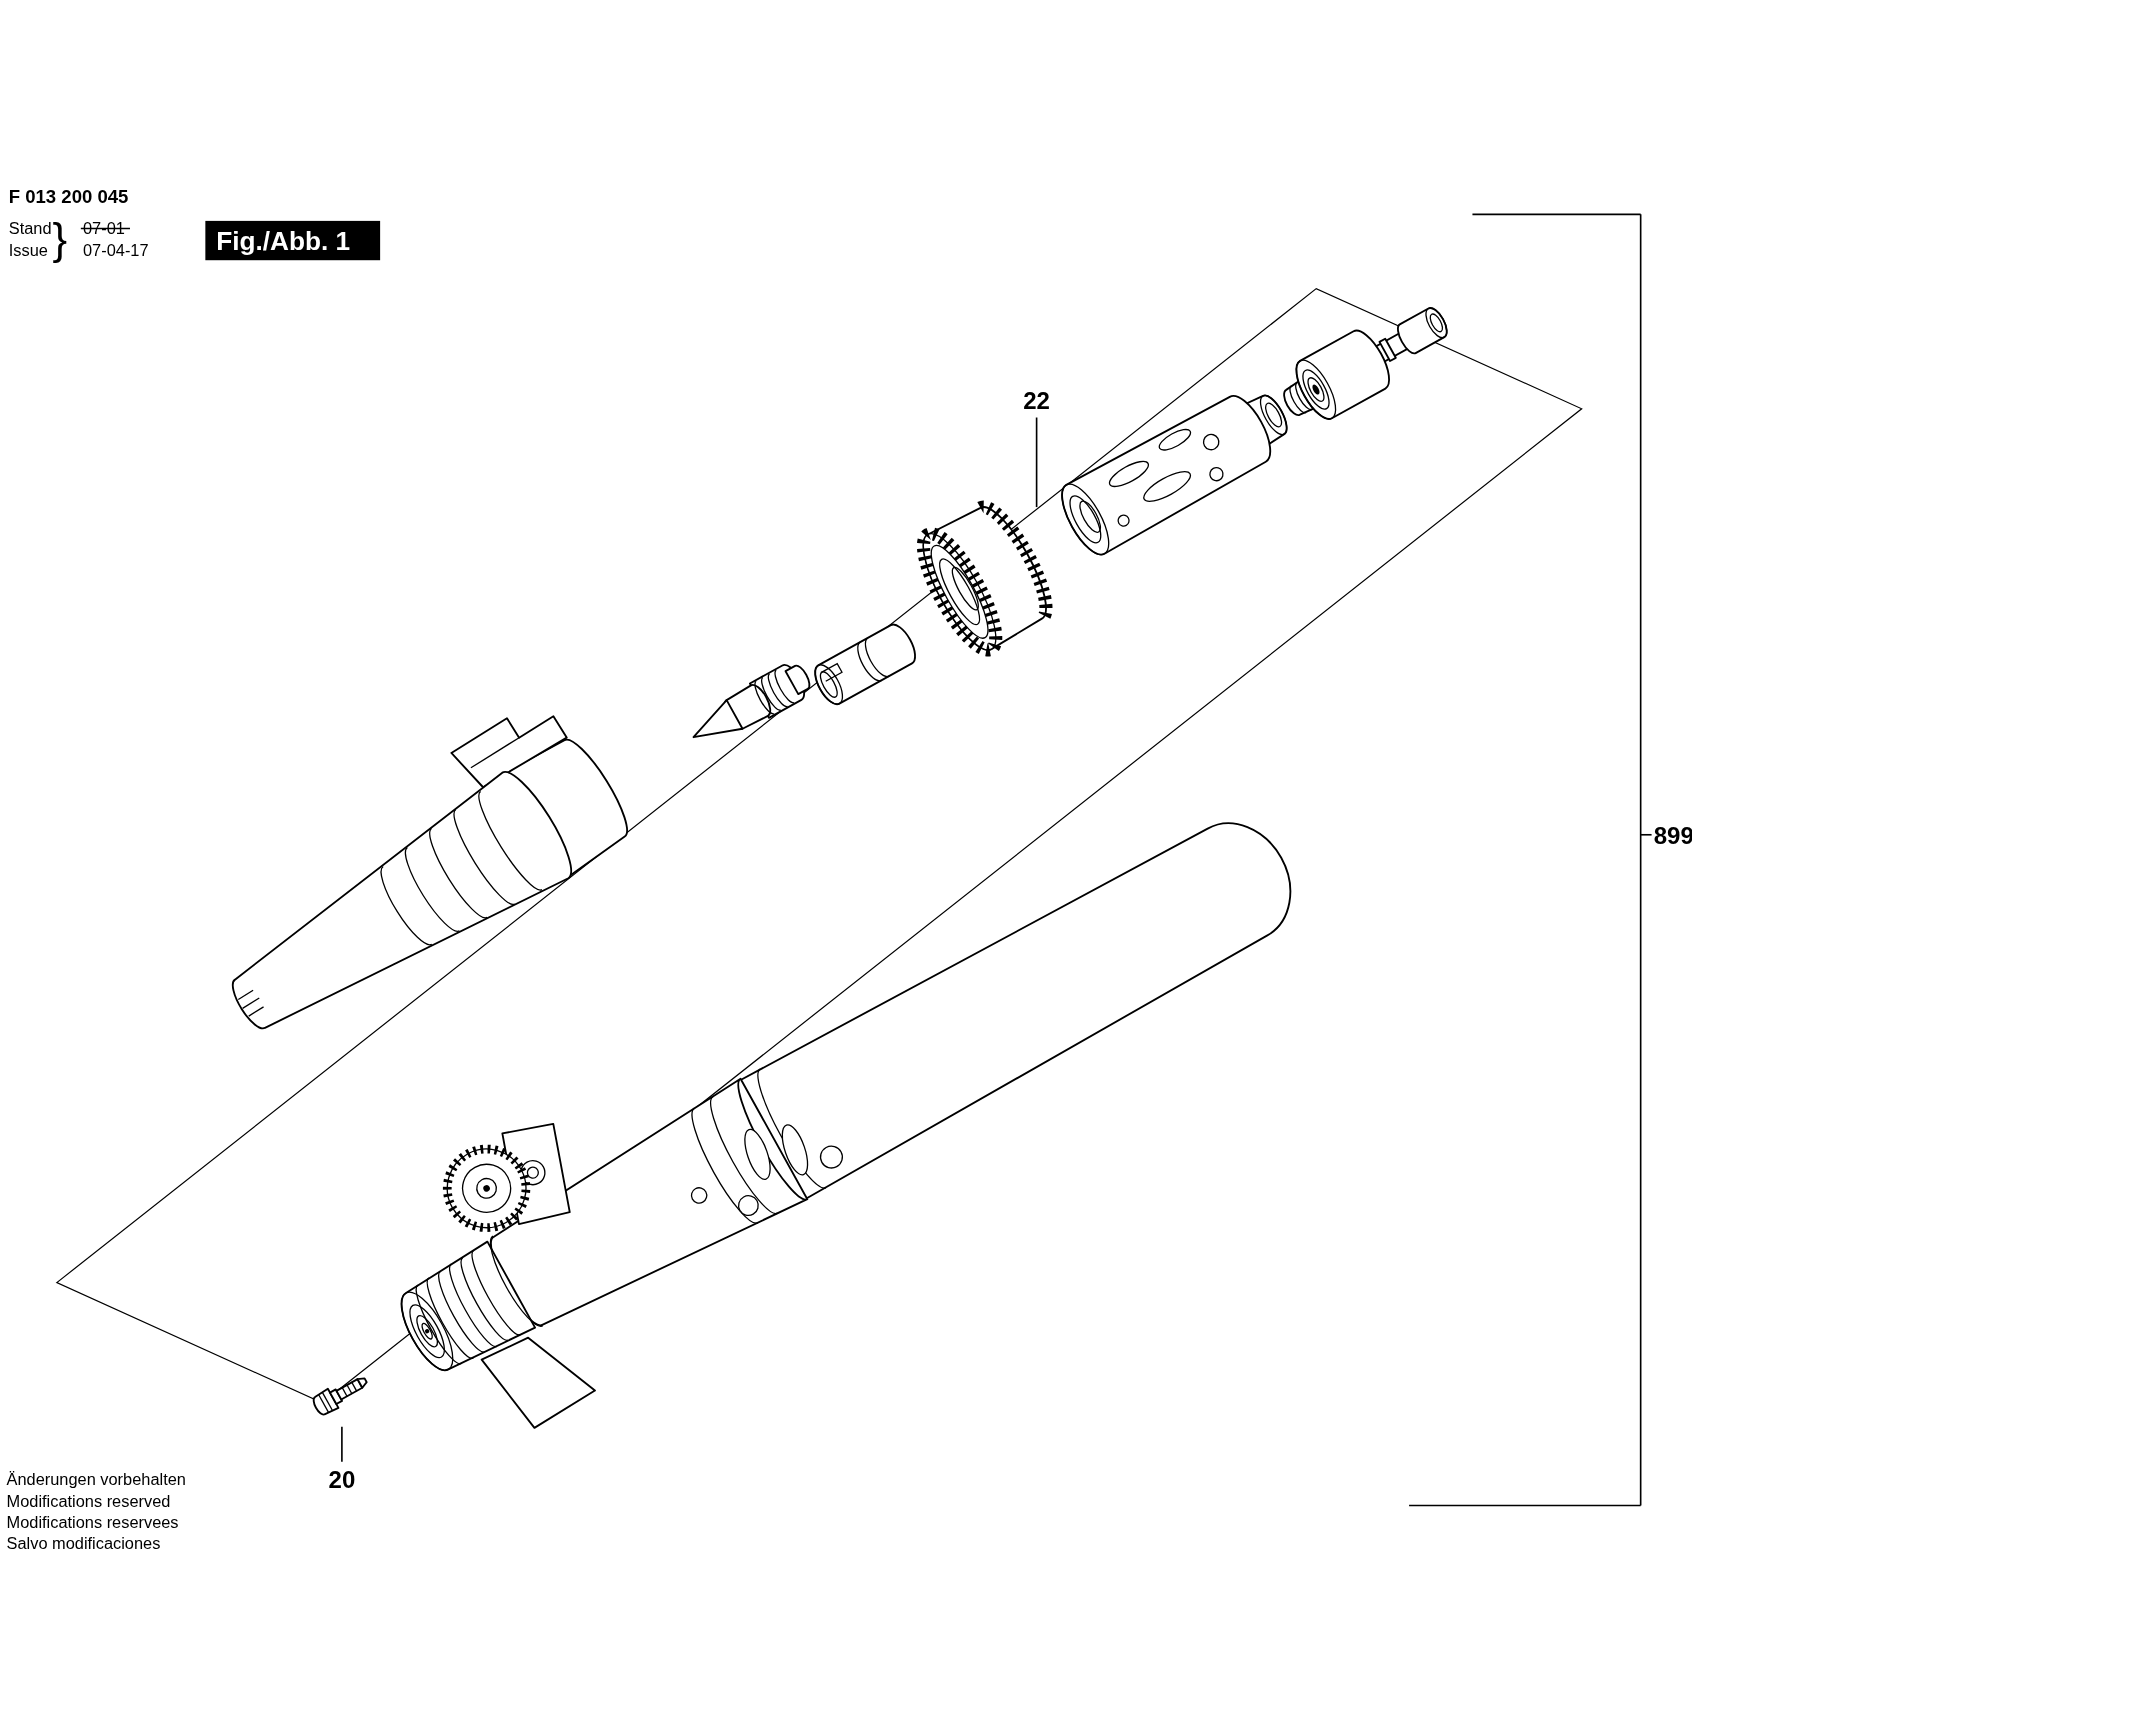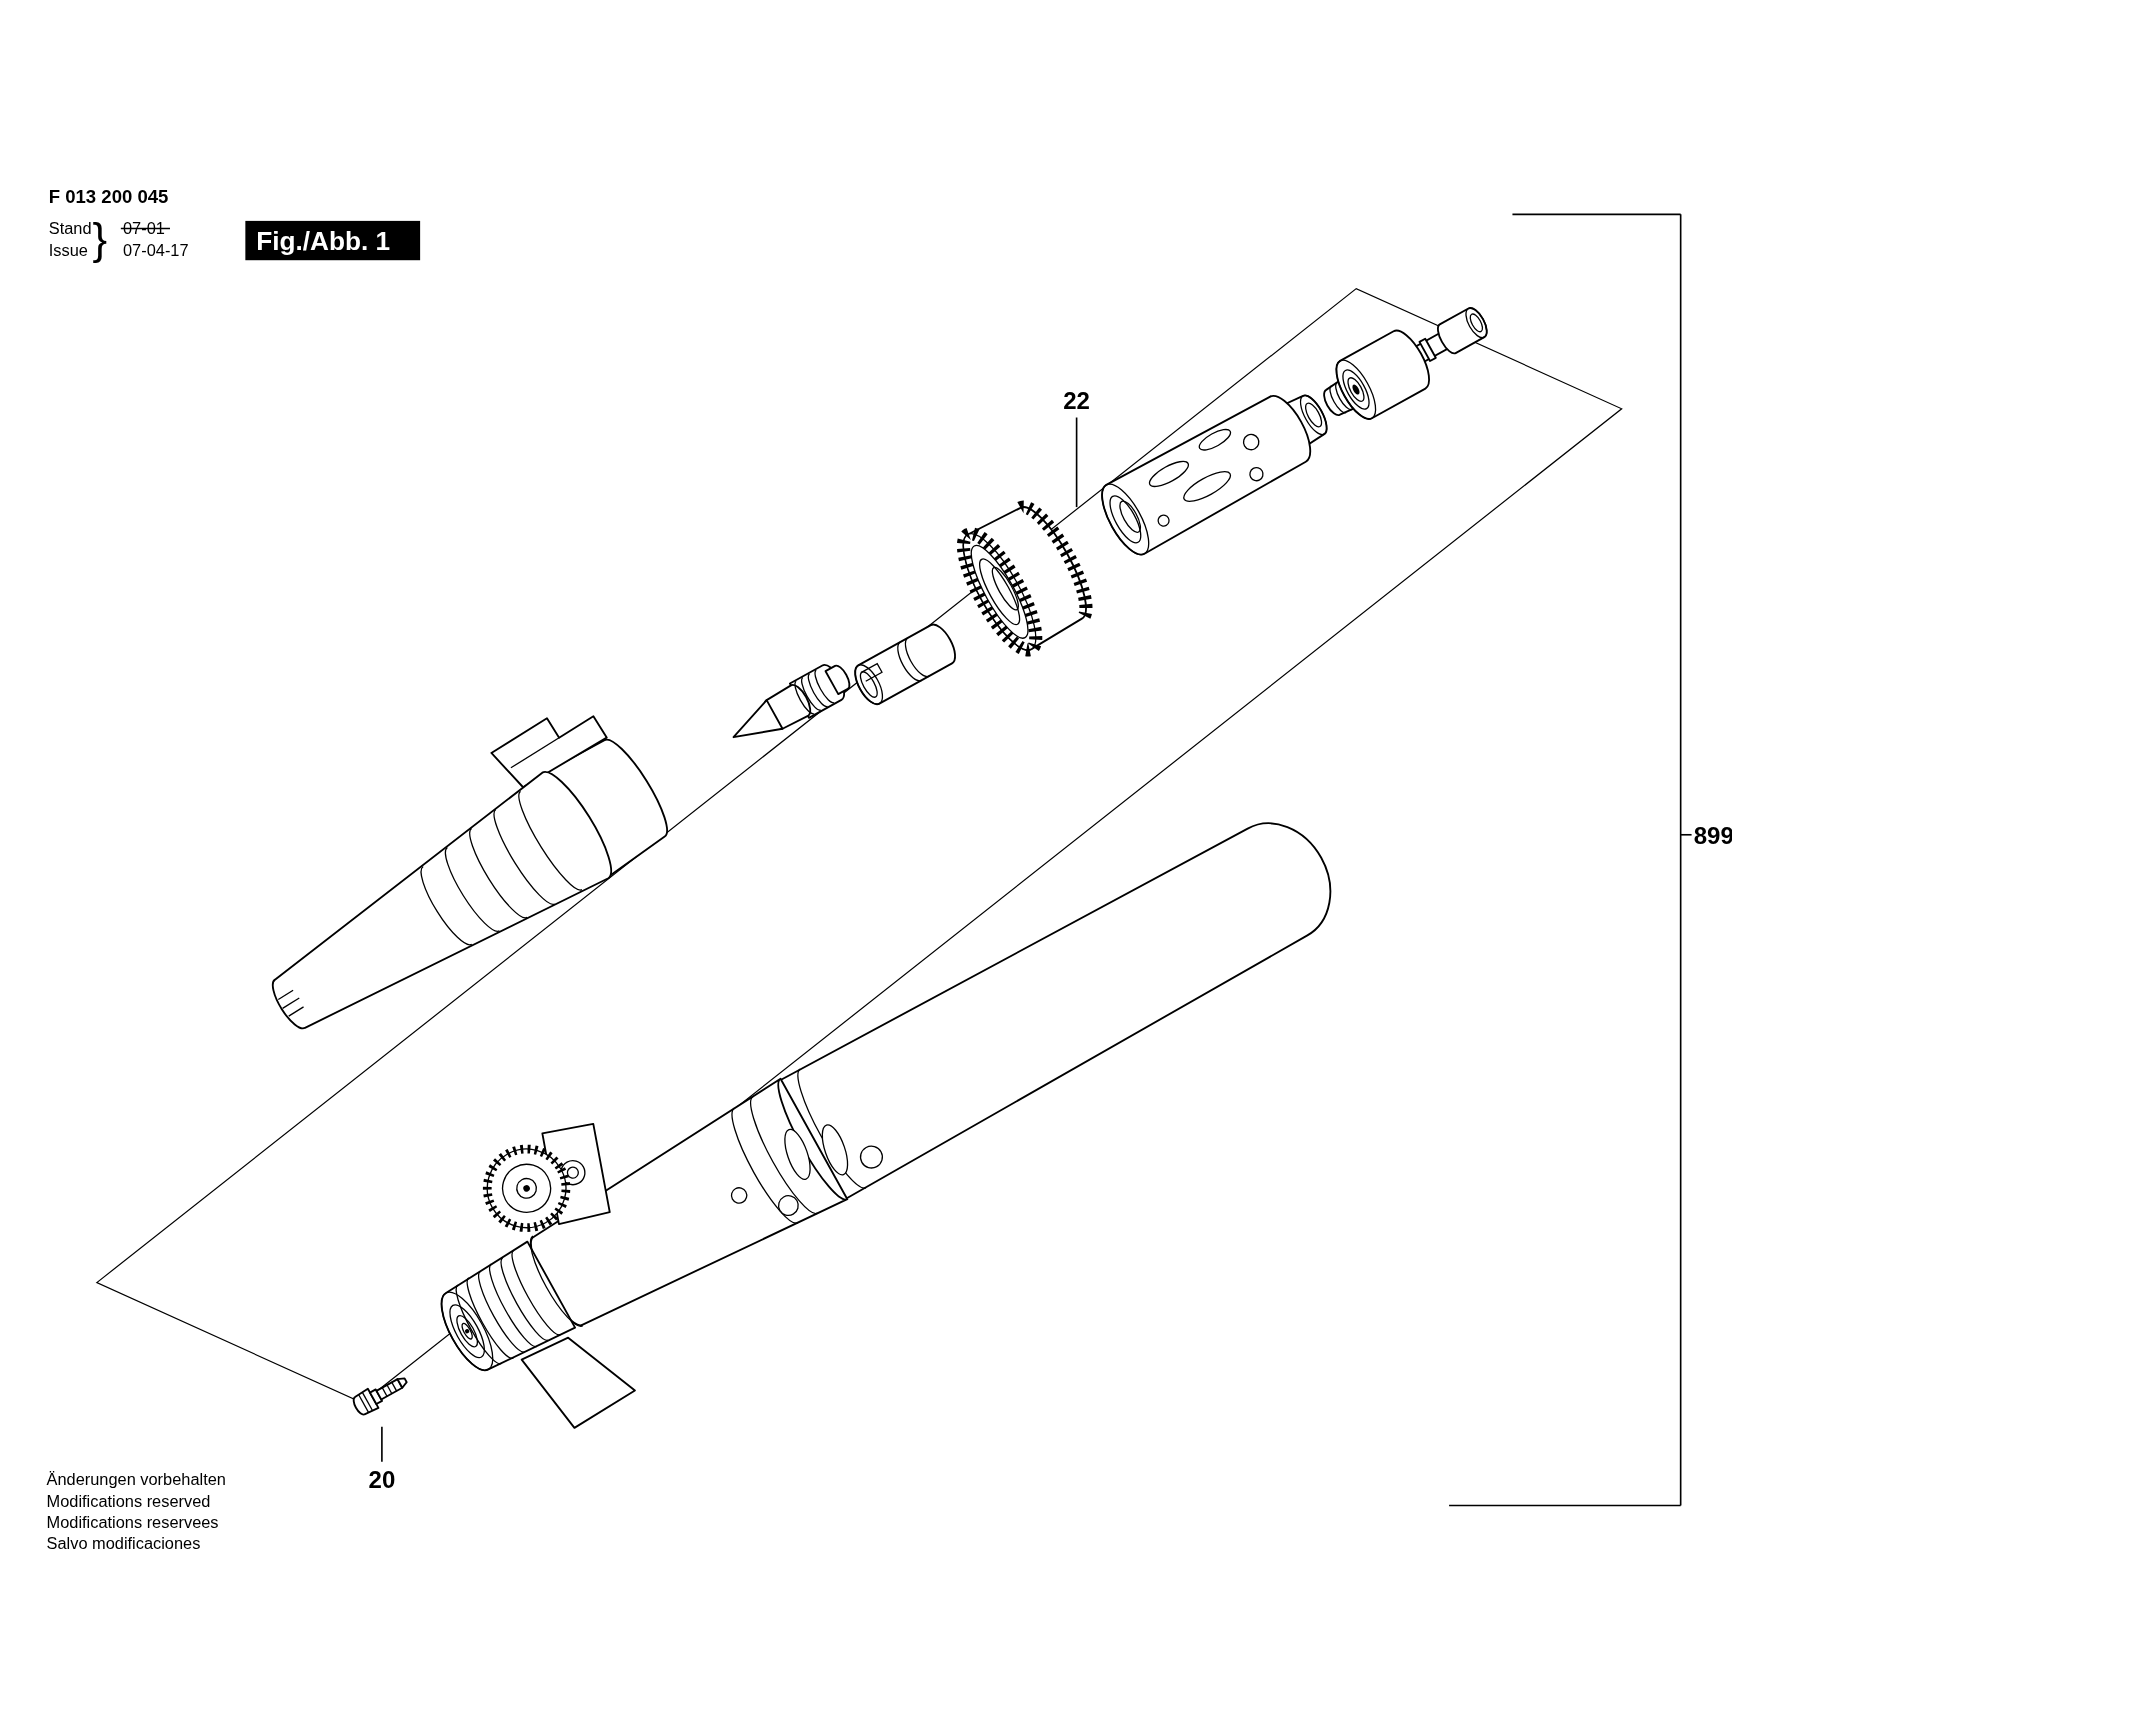--- a/index.html
+++ b/index.html
@@ -1,16 +1,16 @@
 <!DOCTYPE html>
 <html style="font-size:7px"><head>
 <meta charset="utf-8">
 <style>
   html,body{margin:0;padding:0;background:#ffffff;}
-  .page{position:relative;width:1692px;height:1734px;background:#ffffff;overflow:hidden;padding-left:40px;}
+  .page{position:relative;width:1692px;height:1734px;background:#ffffff;overflow:hidden;}
   svg{display:block;width:100%;height:100%;}
   text{font-family:"Liberation Sans","DejaVu Sans",sans-serif;fill:#000;}
   .t-small{font-size:15px;}
   .t-part{font-size:17px;font-weight:bold;}
   .t-callout{font-size:22px;font-weight:bold;}
   .t-fig{font-size:24px;font-weight:bold;fill:#ffffff;}
   .t-brace{font-size:40px;}
   .ln{stroke:#000;stroke-width:1.5;fill:none;}
   .thin{stroke:#000;stroke-width:1.1;fill:none;}
   .part{stroke:#000;stroke-width:1.7;fill:#ffffff;stroke-linejoin:round;}

